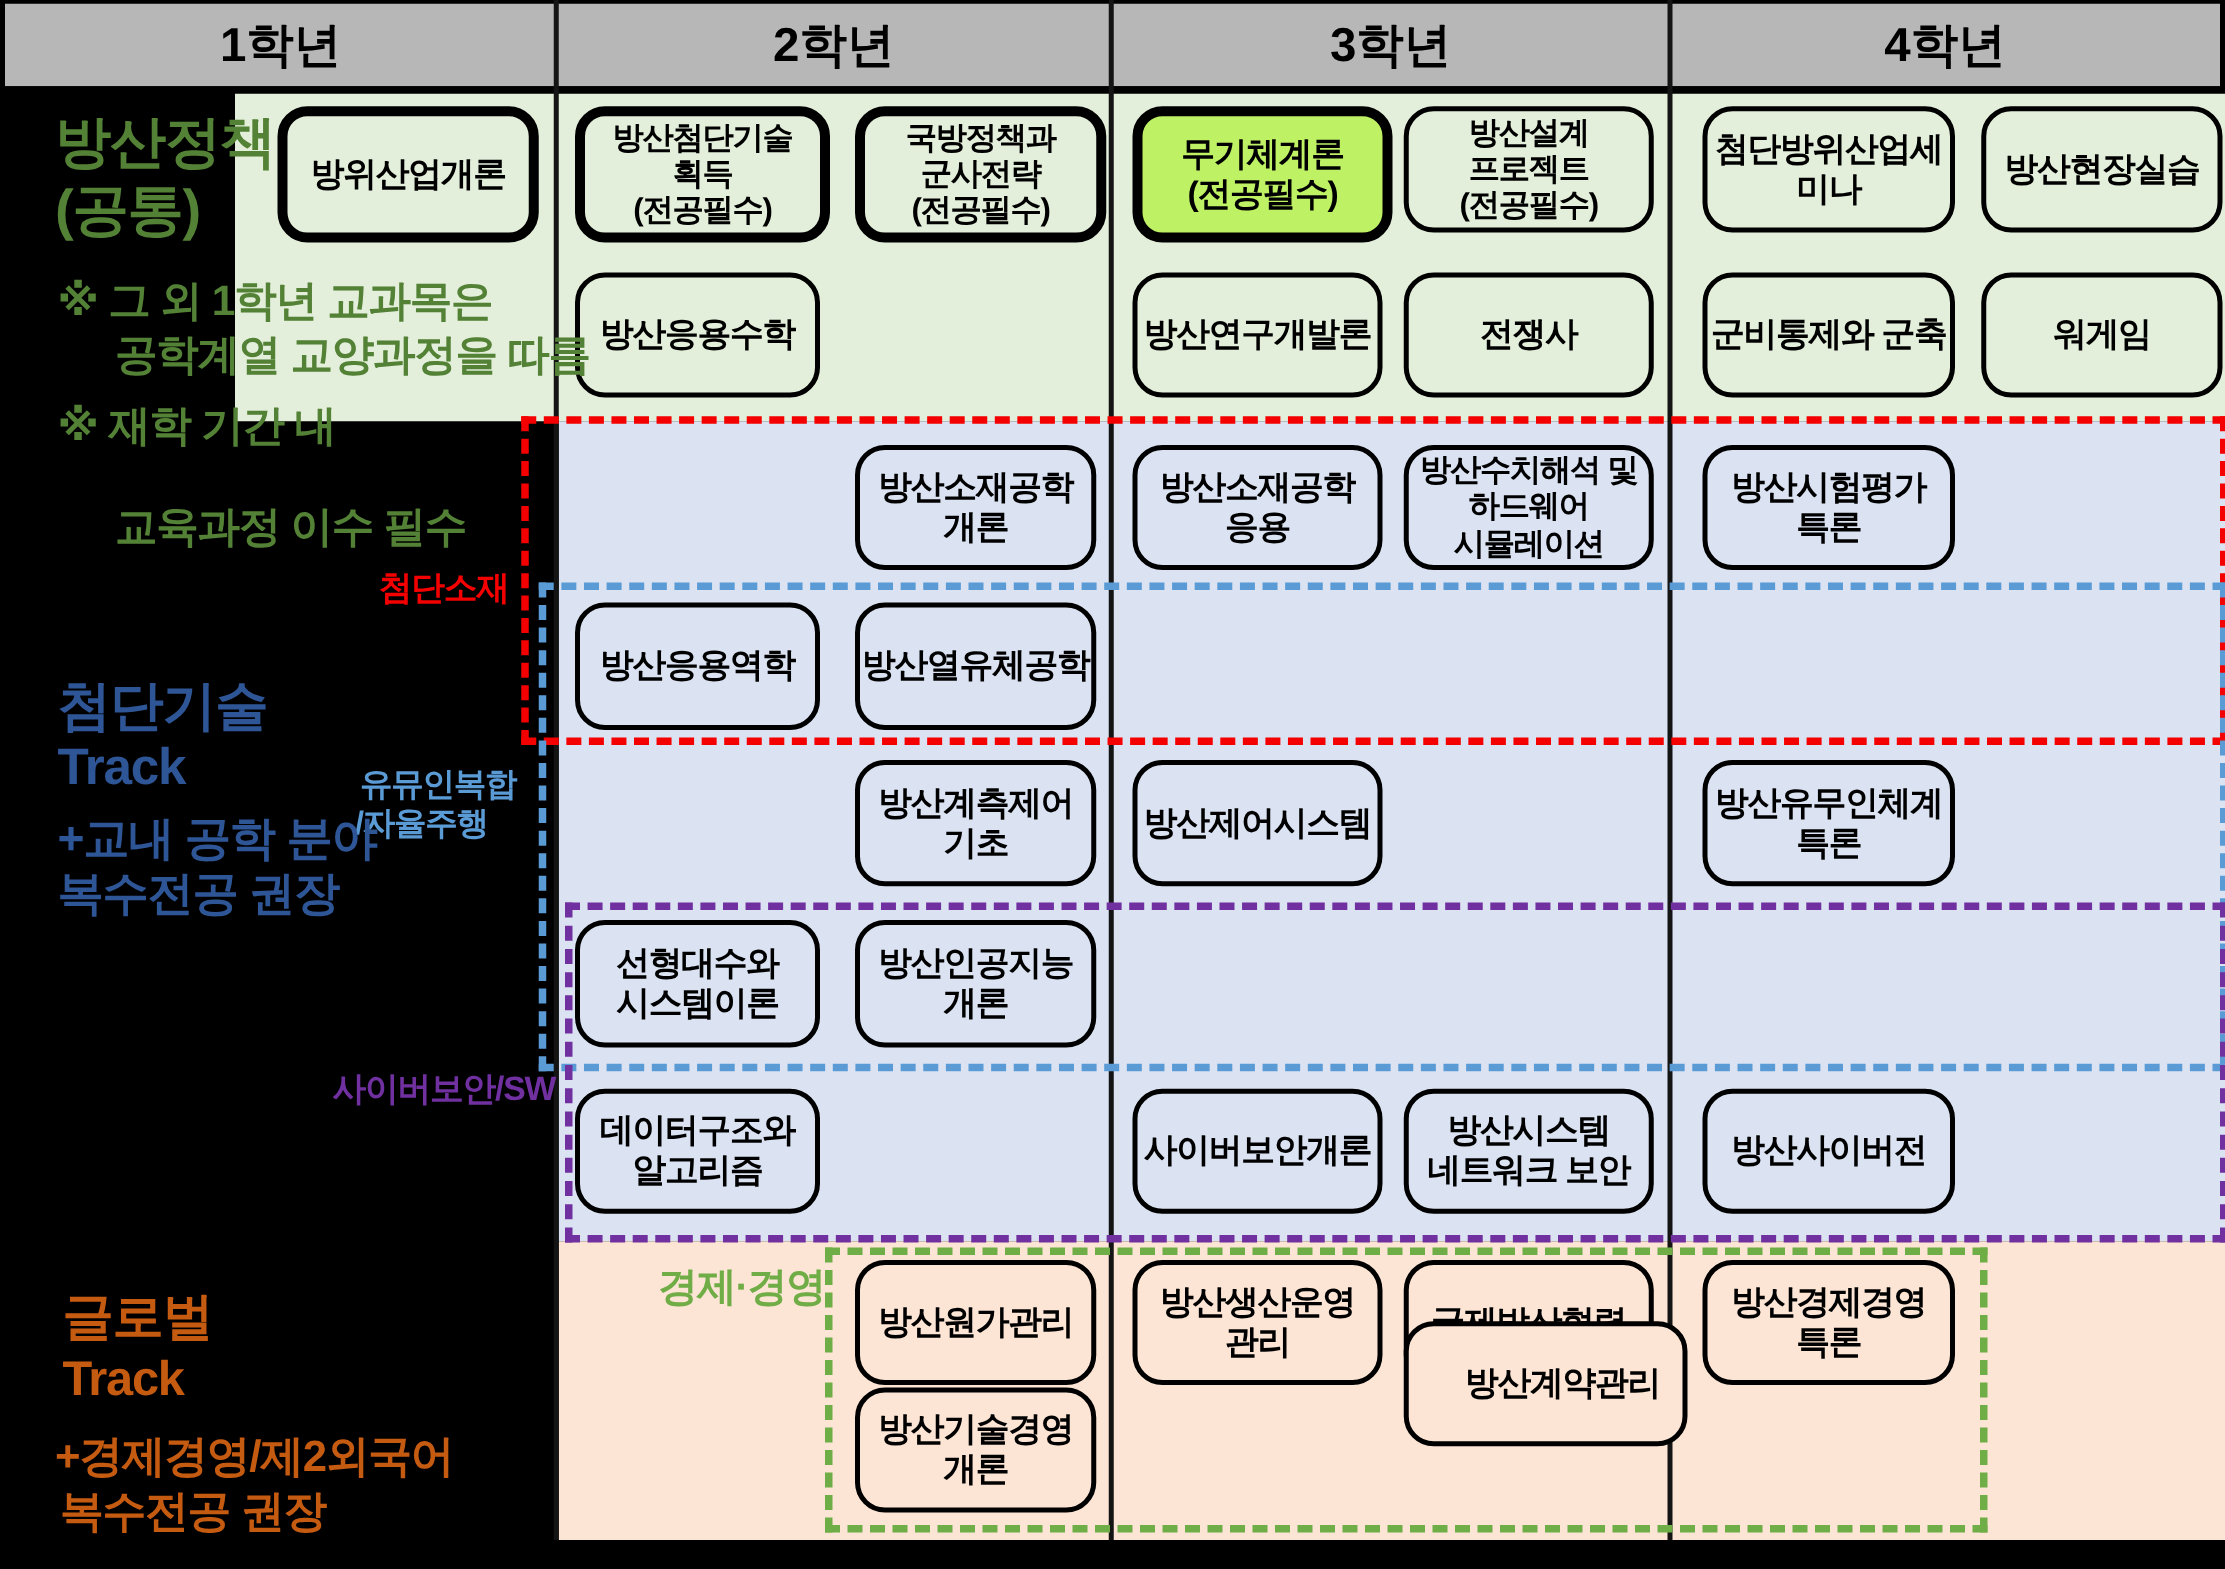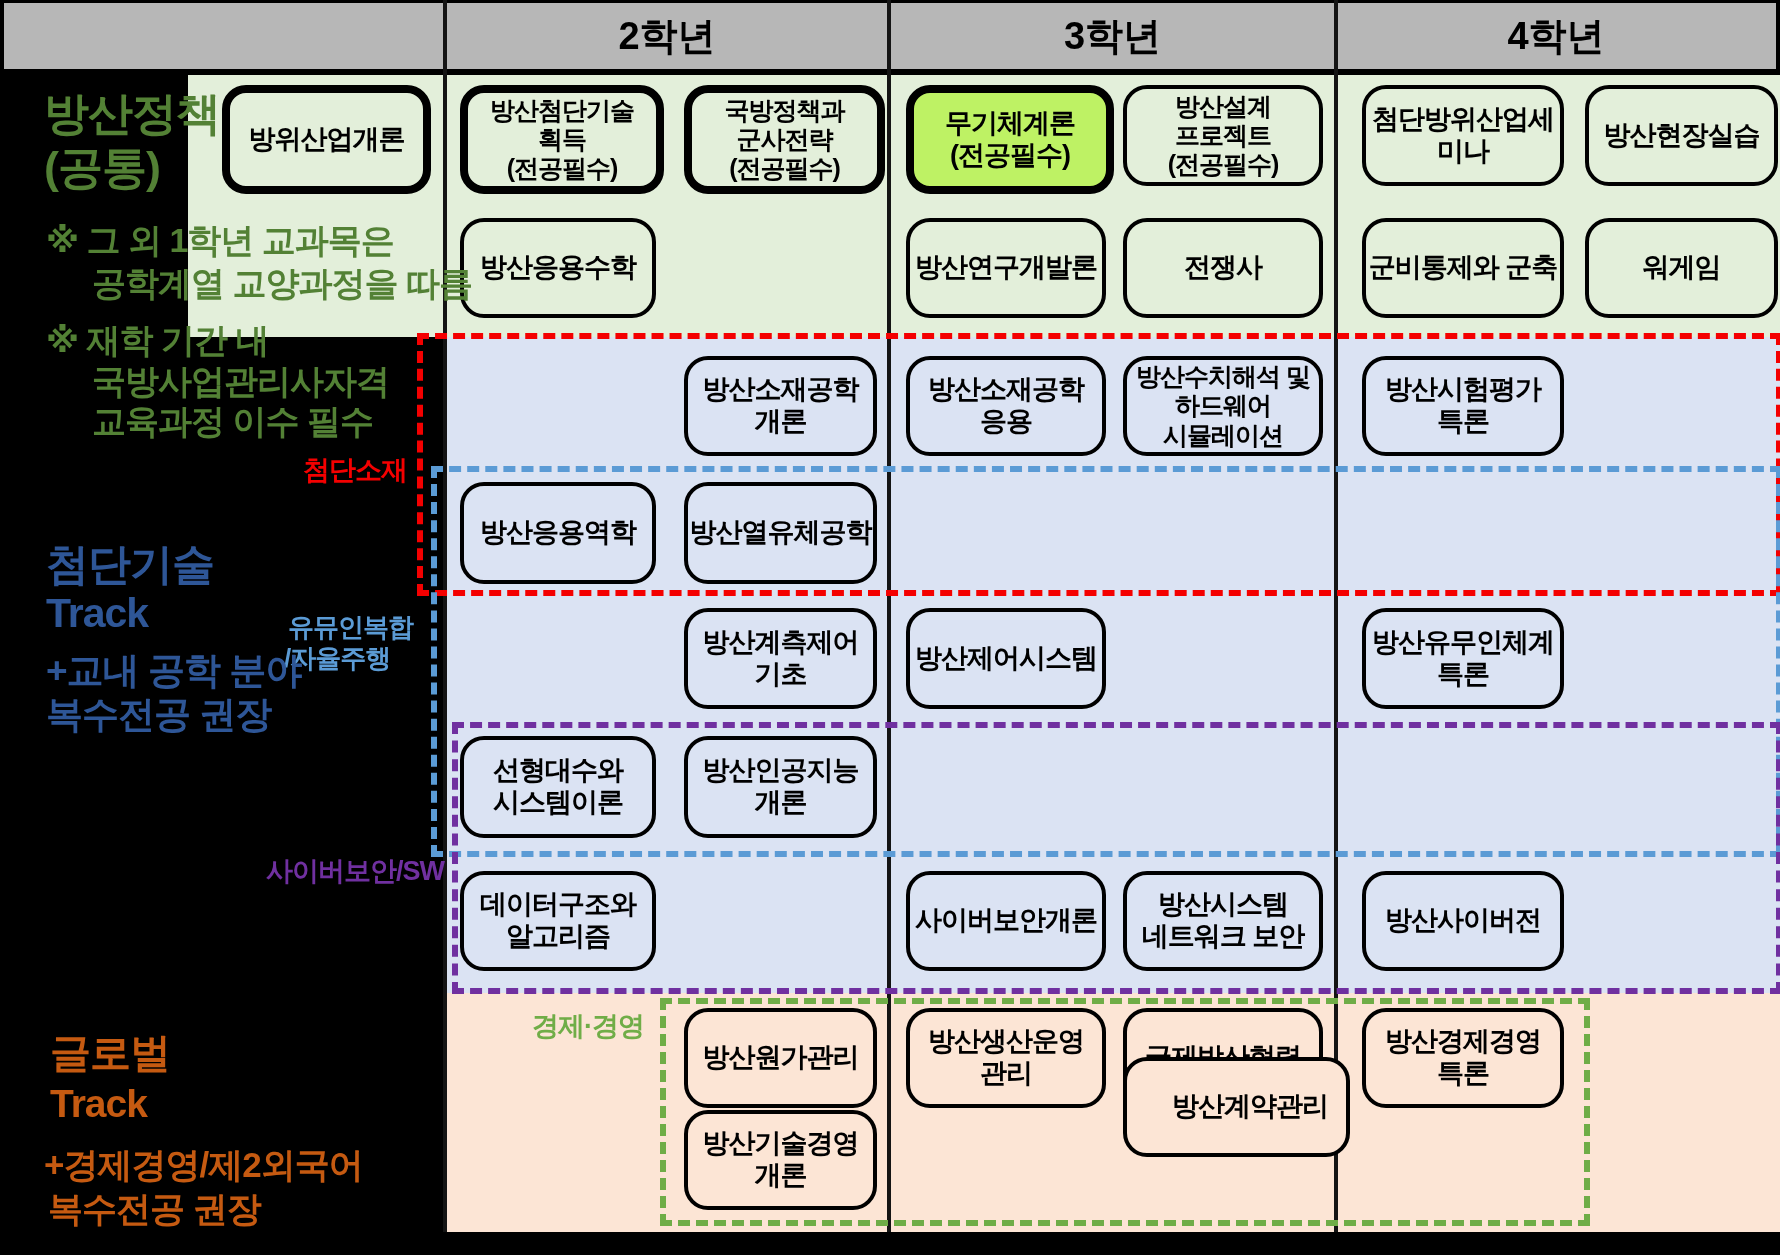--- a/index.html
+++ b/index.html
@@ -27,20 +27,21 @@
   
   .glabel{position:absolute;font-weight:900;white-space:nowrap;z-index:5;letter-spacing:-1px;}
   .r{text-align:right;}
 </style>
 </head>
 <body>
 
 <div class="stage">
 
   <div class="header-bar" style="background: rgb(183, 183, 183);"></div>
+  <div class="hdr-label" style="left:4px;width:441px;">1학년</div>
   <div class="hdr-label" style="left:445px;width:444px;">2학년</div>
   <div class="hdr-label" style="left:889px;width:447px;">3학년</div>
   <div class="hdr-label" style="left:1336px;width:440px;">4학년</div>
   <div class="header-bottom"></div>
 
   <div class="panel" style="left: 188px; top: 75px; width: 1592px; height: 262px; background: rgb(227, 239, 218);"></div>
   <div class="panel" style="left: 447px; top: 337px; width: 1333px; height: 656px; background: rgb(219, 227, 243);"></div>
   <div class="panel" style="left: 447px; top: 993px; width: 1333px; height: 239px; background: rgb(252, 229, 213);"></div>
 
   <div class="divider" style="left:443px;top:0;height:1232px;"></div>
@@ -50,28 +51,27 @@
   <div class="dashed-box" style="left: 417px; top: 333px; width: 1353px; height: 251px; border-color: rgb(244, 0, 0);"></div>
   <div class="dashed-box" style="left: 431px; top: 466px; width: 1339px; height: 379px; border-color: rgb(91, 155, 213);"></div>
   <div class="dashed-box" style="left: 452px; top: 722px; width: 1318px; height: 260px; border-color: rgb(112, 48, 160);"></div>
   <div class="dashed-box" style="left: 660px; top: 998px; width: 918px; height: 216px; border-color: rgb(111, 173, 71);"></div>
 
   <div class="glabel" style="left: 44px; top: 84px; font-size: 45px; color: rgb(83, 129, 53);">방산정책</div>
   <div class="glabel" style="left: 44px; top: 138px; font-size: 45px; color: rgb(83, 129, 53);">(공통)</div>
   <div class="glabel" style="left: 46px; top: 218px; font-size: 34px; color: rgb(83, 129, 53);">※ 그 외 1학년 교과목은</div>
   <div class="glabel" style="left: 46px; top: 318px; font-size: 34px; color: rgb(83, 129, 53);">※ 재학 기간 내</div>
   <div class="glabel" style="left: 92px; top: 261px; font-size: 34px; color: rgb(83, 129, 53);">공학계열 교양과정을 따름</div>
-  <div class="glabel" style="left: 92px; top: 359px; font-size: 34px; color: rgb(83, 129, 53);">국방사업관리사자격</div>
   <div class="glabel" style="left: 92px; top: 399px; font-size: 34px; color: rgb(83, 129, 53);">교육과정 이수 필수</div>
 
   <div class="glabel r" style="left: 200px; top: 452px; width: 207px; font-size: 27px; color: rgb(244, 0, 0);">첨단소재</div>
   <div class="glabel" style="left: 288px; top: 610px; font-size: 26px; color: rgb(91, 155, 213);">유뮤인복합</div>
   <div class="glabel" style="left: 284px; top: 641px; font-size: 26px; color: rgb(91, 155, 213);">/자율주행</div>
   <div class="glabel r" style="left: 200px; top: 853px; width: 244px; font-size: 27px; color: rgb(112, 48, 160);">사이버보안/SW</div>
-  <div class="glabel r" style="left: 452px; top: 1008px; width: 192px; font-size: 27px; color: rgb(112, 173, 71);">경제·경영</div>
+  <div class="glabel r" style="left: 468px; top: 1008px; width: 192px; font-size: 32px; color: rgb(112, 173, 71);">경제·경영</div>
 
   <div class="glabel" style="left: 46px; top: 536px; font-size: 43px; color: rgb(46, 86, 151);">첨단기술</div>
   <div class="glabel" style="left: 46px; top: 590px; font-size: 41px; color: rgb(46, 86, 151);">Track</div>
   <div class="glabel" style="left: 46px; top: 646px; font-size: 37px; color: rgb(46, 86, 151);">+교내 공학 분야</div>
   <div class="glabel" style="left: 46px; top: 690px; font-size: 37px; color: rgb(46, 86, 151);">복수전공 권장</div>
 
   <div class="glabel" style="left: 50px; top: 1026px; font-size: 41px; color: rgb(197, 90, 17);">글로벌</div>
   <div class="glabel" style="left: 50px; top: 1082px; font-size: 39px; color: rgb(197, 90, 17);">Track</div>
   <div class="glabel" style="left: 44px; top: 1142px; font-size: 35px; color: rgb(197, 90, 17);">+경제경영/제2외국어</div>
   <div class="glabel" style="left: 48px; top: 1186px; font-size: 35px; color: rgb(197, 90, 17);">복수전공 권장</div>

